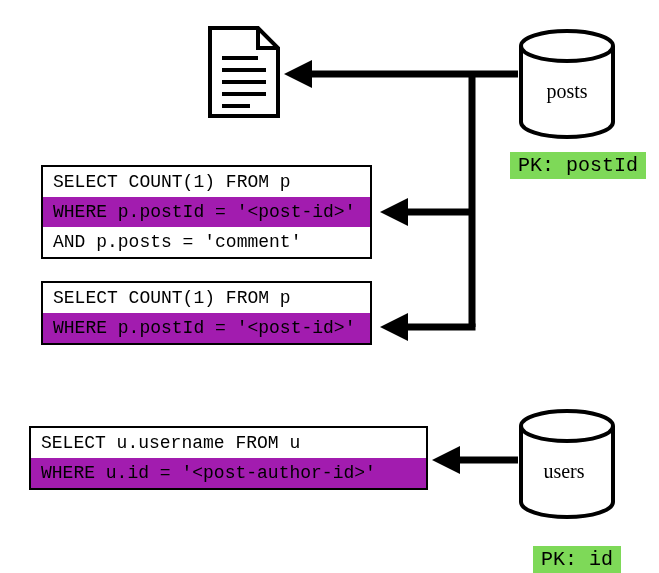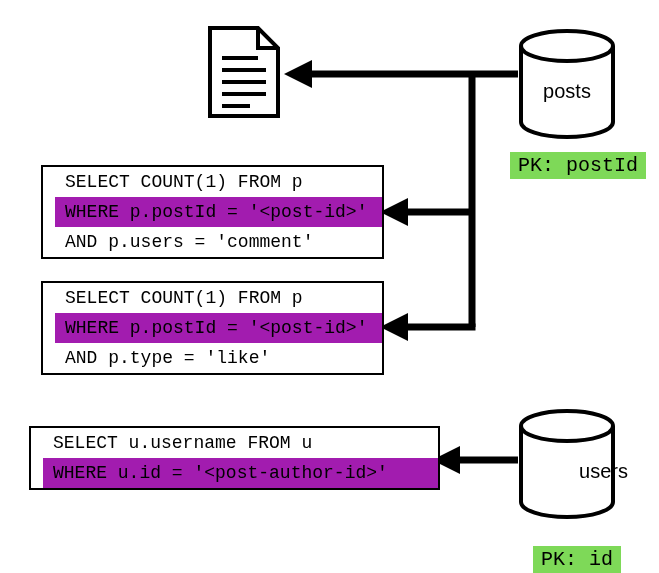--- a/index.html
+++ b/index.html
@@ -12,32 +12,31 @@
     position: relative;
     width: 659px;
     height: 573px;
   }
   .query-box {
     position: absolute;
     border: 2px solid #000;
     background: #fff;
     font-size: 18px;
     line-height: 1;
-    padding-left: 12px;
   }
   .query-line {
     padding: 6px 10px;
     white-space: nowrap;
   }
   .hl {
     background: #a21caf;
   }
   .db-label {
     position: absolute;
-    font-family: Liberation Sans, sans-serif;
+    font-family: Liberation Serif, serif;
     font-size: 20px;
     text-align: center;
   }
   .db-label-inner {
     display: inline-block;
   }
   .pk-badge {
     position: absolute;
     background: #7ed958;
     font-family: Consolas, 'Courier New', monospace;
@@ -102,38 +101,37 @@
   </svg>
 
   <div class="db-label" style="left:521px; top:80px; width:92px;">
     <span class="db-label-inner">posts</span>
   </div>
 
   <div class="pk-badge" style="left:510px; top:152px;">
     <span>PK: postId</span>
   </div>
 
-  <div class="db-label" style="left:536px; top:460px; width:92px;text-align:right;">
+  <div class="db-label" style="left:518px; top:460px; width:92px;">
     <span class="db-label-inner">users</span>
   </div>
 
   <div class="pk-badge" style="left:533px; top:546px;">
     <span>PK: id</span>
   </div>
 
   <div class="query-box" style="left:41px; top:165px; width:327px;">
     <div class="query-line">SELECT COUNT(1) FROM p</div>
     <div class="query-line hl">WHERE p.postId = '&lt;post-id&gt;'</div>
-    <div class="query-line">AND p.users = 'comment'</div>
+    <div class="query-line">AND p.posts = 'comment'</div>
   </div>
 
   <div class="query-box" style="left:41px; top:281px; width:327px;">
     <div class="query-line">SELECT COUNT(1) FROM p</div>
     <div class="query-line hl">WHERE p.postId = '&lt;post-id&gt;'</div>
-    <div class="query-line">AND p.type = 'like'</div>
   </div>
 
   <div class="query-box" style="left:29px; top:426px; width:395px;">
     <div class="query-line">SELECT u.username FROM u</div>
     <div class="query-line hl">WHERE u.id = '&lt;post-author-id&gt;'</div>
   </div>
 
 </div>
 
 </body></html>

